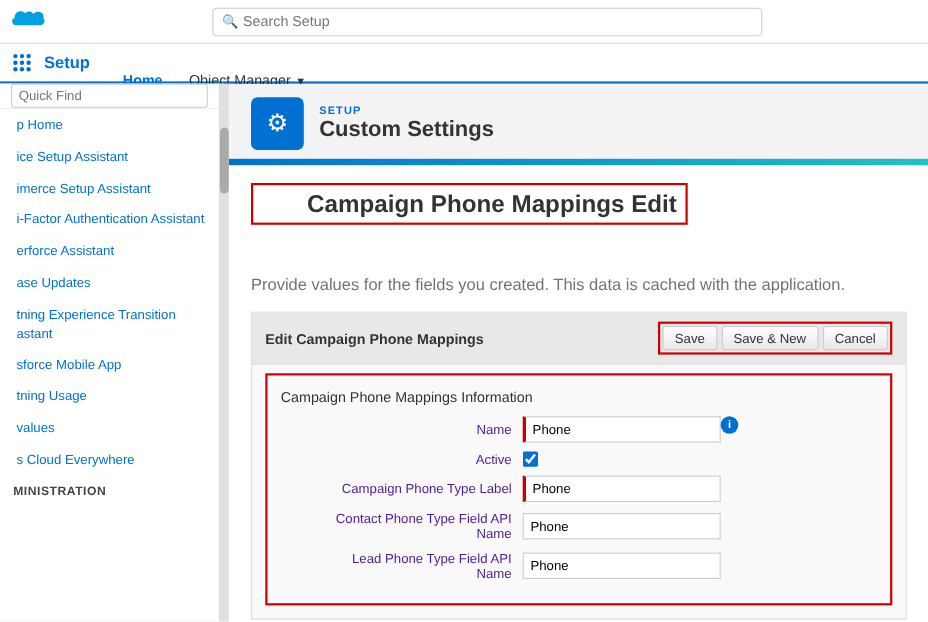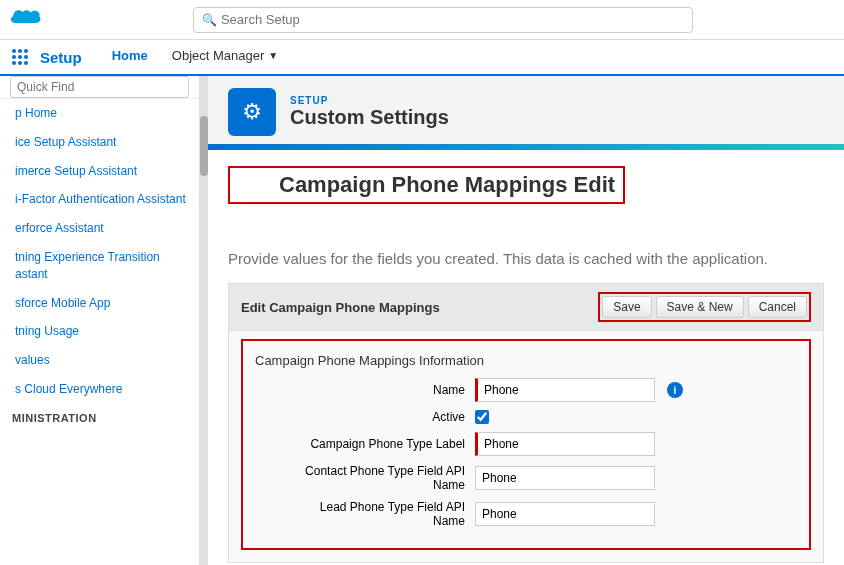--- a/index.html
+++ b/index.html
@@ -67,21 +67,21 @@
       font-weight: 700;
       color: #0070d2;
       margin-right: 16px;
     }
     .nav-item {
       font-size: 13px;
       color: #333;
       padding: 0 10px;
       height: 52px;
       display: flex;
-      align-items: center;
+      align-items: flex-end;
       cursor: pointer;
       border-bottom: 3px solid transparent;
     }
     .nav-item.active {
       border-bottom-color: #0070d2;
       color: #0070d2;
       font-weight: 600;
     }
     .nav-item .chevron {
       margin-left: 4px;
@@ -249,28 +249,28 @@
     }
     .form-row {
       display: flex;
       align-items: center;
       margin-bottom: 8px;
     }
     .form-label {
       width: 220px;
       text-align: right;
       font-size: 12px;
-      color: #000000;
+      color: #4c1d95;
       padding-right: 10px;
       font-weight: 500;
     }
     .form-field {
       display: flex;
-      align-items: center;
-      gap: 12px;
+      align-items: flex-start;
+      gap: 0;
     }
     .form-input {
       width: 180px;
       height: 24px;
       border: 1px solid #ccc;
       border-left: 3px solid #c00;
       padding: 0 6px;
       font-size: 12px;
       outline: none;
     }
@@ -371,20 +371,23 @@
         <span>ice Setup Assistant</span>
       </div>
       <div class="sidebar-item">
         <span>imerce Setup Assistant</span>
       </div>
       <div class="sidebar-item">
         <span>i-Factor Authentication Assistant</span>
       </div>
       <div class="sidebar-item">
         <span>erforce Assistant</span>
+      </div>
+      <div class="sidebar-item">
+        <span>ase Updates</span>
       </div>
       <div class="sidebar-item">
         <span style="white-space: pre-line;">tning Experience Transition
 astant</span>
       </div>
       <div class="sidebar-item">
         <span>sforce Mobile App</span>
       </div>
       <div class="sidebar-item">
         <span>tning Usage</span>

